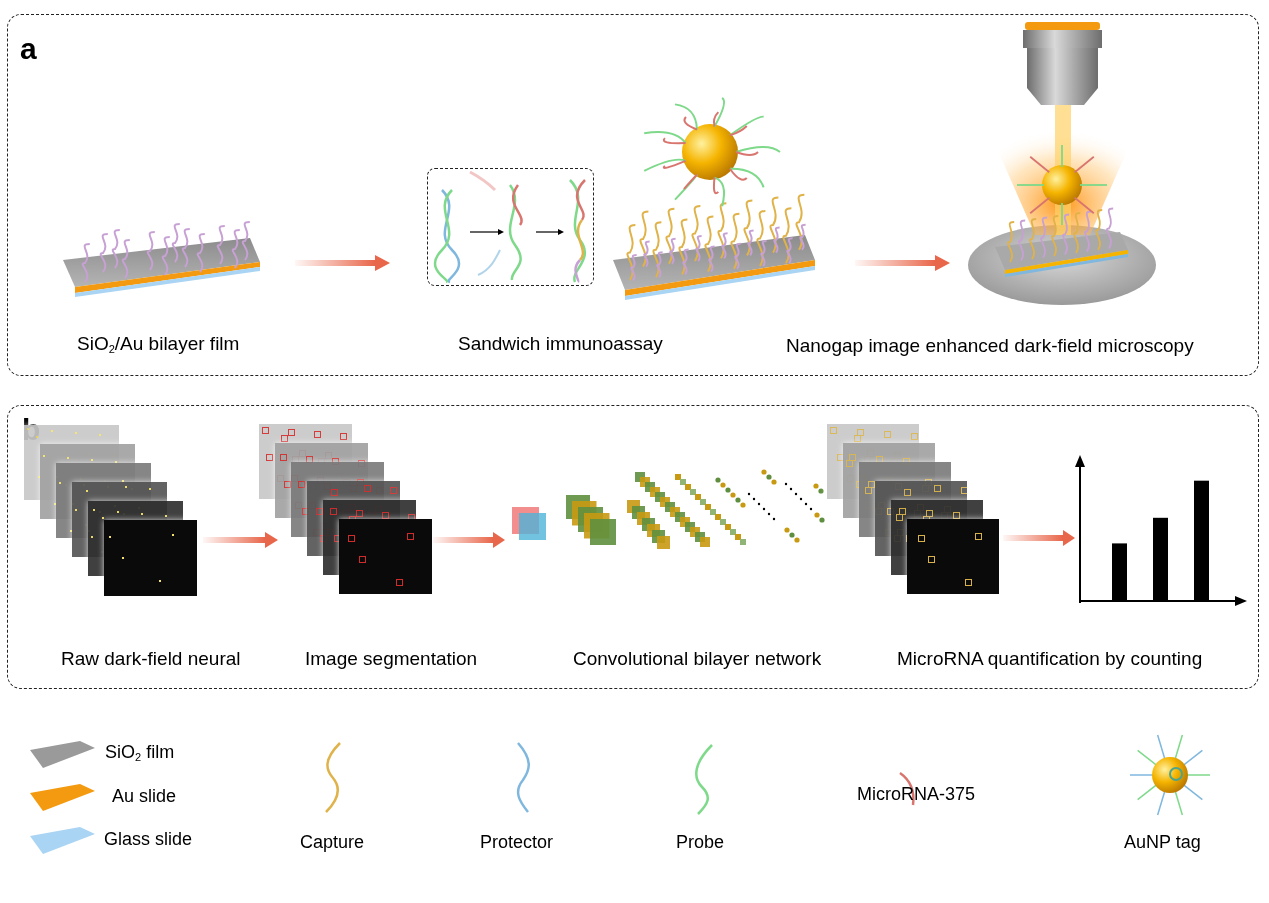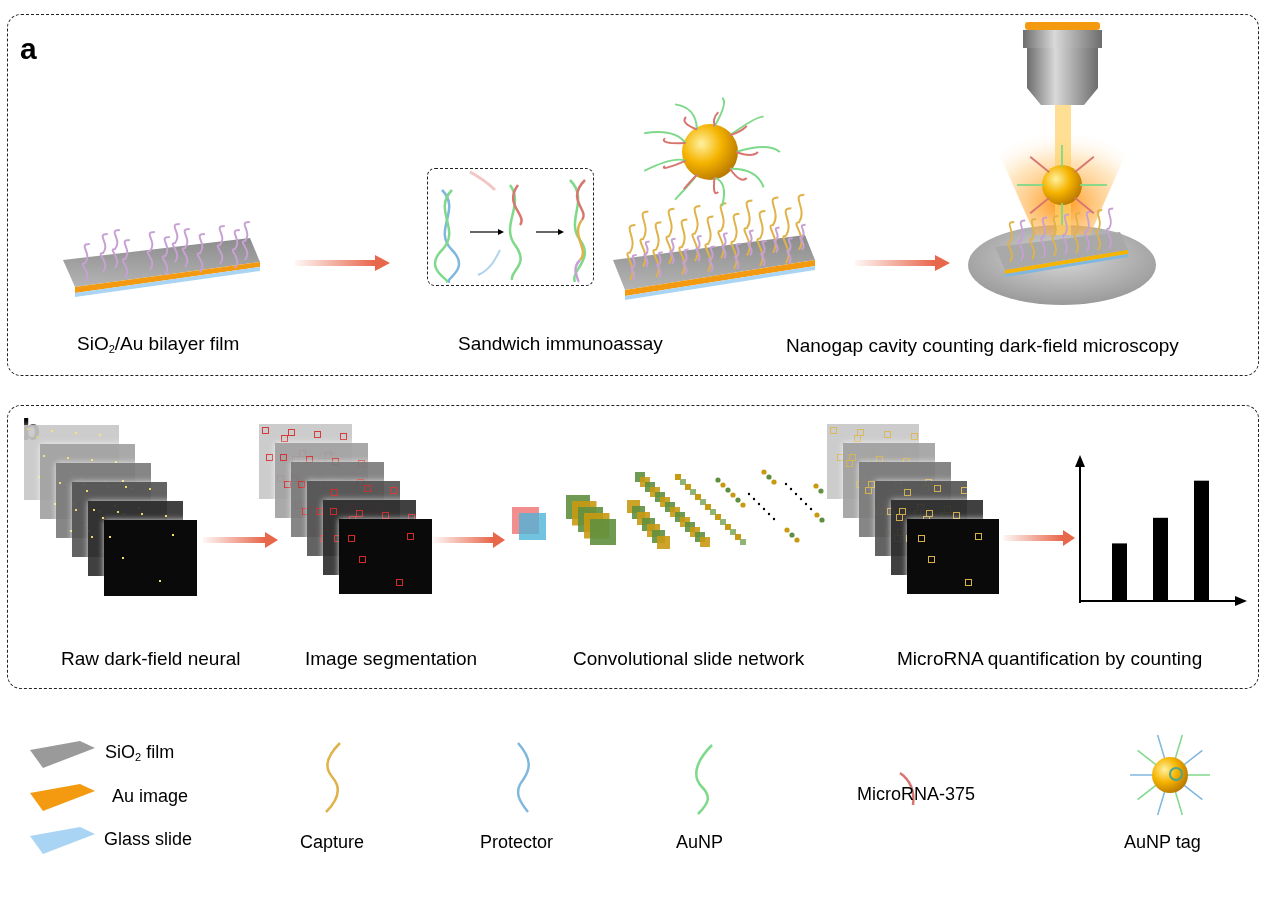--- a/index.html
+++ b/index.html
@@ -191,21 +191,21 @@
       <path d="M120,185 L147,185" stroke="#7ed98a"></path>
       <path d="M114.72792206135786,197.72792206135784 L133.81980515339464,213.2842712474619" stroke="#d9756f"></path>
       <path d="M102,203 L102,225" stroke="#7ed98a"></path>
       <path d="M89.27207793864214,197.72792206135784 L70.18019484660536,213.2842712474619" stroke="#d9756f"></path>
       <path d="M84,185 L57,185" stroke="#7ed98a"></path>
       <path d="M89.27207793864214,172.27207793864216 L70.18019484660536,156.7157287525381" stroke="#d9756f"></path>
       <path d="M102,167 L101.99999999999999,145" stroke="#7ed98a"></path>
       <path d="M114.72792206135784,172.27207793864216 L133.81980515339464,156.7157287525381" stroke="#d9756f"></path>
     </g>
 </svg>
-<div class="caption" style="left:786px;top:335px;">Nanogap cavity counting dark-field microscopy</div>
+<div class="caption" style="left:786px;top:335px;">Nanogap image enhanced dark-field microscopy</div>
 
 <div id="panel-b" class="panel"></div>
 <div class="panel-letter" style="left:22px;top:415px;">b</div>
 
 <div id="raw-stack">
     <div style="position: absolute; left: 24px; top: 425px; width: 95px; height: 75px; background: rgb(200, 200, 200); opacity: 0.92; box-shadow: rgba(255, 255, 255, 0.8) 0px 0px 6px; overflow: hidden;">
       <span style="position: absolute; left: 3px; top: 3px; width: 2px; height: 2px; background: rgb(244, 227, 106);"></span>
       <span style="position: absolute; left: 40px; top: 26px; width: 2px; height: 2px; background: rgb(244, 227, 106);"></span>
       <span style="position: absolute; left: 77px; top: 49px; width: 2px; height: 2px; background: rgb(244, 227, 106);"></span>
       <span style="position: absolute; left: 27px; top: 5px; width: 2px; height: 2px; background: rgb(244, 227, 106);"></span>
@@ -567,46 +567,46 @@
   <polygon points="160,141 172,146 160,151" fill="#000"></polygon>
   <g id="bars">
       <rect x="37" y="88.4" width="15" height="57.6" fill="#000"></rect>
       <rect x="78" y="62.8" width="15" height="83.2" fill="#000"></rect>
       <rect x="119" y="25.680000000000007" width="15" height="120.32" fill="#000"></rect>
     </g>
 </svg>
 
 <div class="caption" style="left:61px;top:648px;">Raw dark-field neural</div>
 <div class="caption" style="left:305px;top:648px;">Image segmentation</div>
-<div class="caption" style="left:573px;top:648px;">Convolutional slide network</div>
+<div class="caption" style="left:573px;top:648px;">Convolutional bilayer network</div>
 <div class="caption" style="left:897px;top:648px;">MicroRNA quantification by counting</div>
 
 <svg style="left:25px;top:738px;" width="75" height="120">
   <polygon points="5,12 55,3 70,10 18,30" fill="#9a9a9a"></polygon>
   <polygon points="5,55 55,46 70,53 18,73" fill="#f39a10"></polygon>
   <polygon points="5,98 55,89 70,96 18,116" fill="#a9d4f3"></polygon>
 </svg>
 <div class="legend-label" style="left:105px;top:742px;"><span>SiO</span><sub>2</sub><span> film</span></div>
-<div class="legend-label" style="left:112px;top:786px;">Au image</div>
+<div class="legend-label" style="left:112px;top:786px;">Au slide</div>
 <div class="legend-label" style="left:104px;top:829px;">Glass slide</div>
 
 <svg style="left:318px;top:740px;" width="35" height="75">
   <path d="M22,3 C5,20 8,30 15,38 C25,50 18,62 8,72" stroke="#e0b34a" stroke-width="2.5" fill="none"></path>
 </svg>
 <div class="legend-label" style="left:300px;top:832px;text-align:right;">Capture</div>
 
 <svg style="left:508px;top:740px;" width="35" height="75">
   <path d="M10,3 C25,20 22,30 15,40 C5,52 12,62 20,72" stroke="#7fb7de" stroke-width="2.5" fill="none"></path>
 </svg>
 <div class="legend-label" style="left:480px;top:832px;">Protector</div>
 
 <svg style="left:690px;top:742px;" width="35" height="75">
   <path d="M22,3 C5,20 2,35 12,45 C22,55 18,62 8,72" stroke="#7ed98a" stroke-width="2.5" fill="none"></path>
 </svg>
-<div class="legend-label" style="left:676px;top:832px;">AuNP</div>
+<div class="legend-label" style="left:676px;top:832px;">Probe</div>
 
 <svg style="left:895px;top:770px;" width="30" height="40">
   <path d="M5,3 C15,10 20,20 18,35" stroke="#d9756f" stroke-width="2.5" fill="none"></path>
 </svg>
 <div class="legend-label" style="left:857px;top:784px;">MicroRNA-375</div>
 
 <svg style="left:1128px;top:730px;" width="85" height="90">
   <g id="tag-arms" fill="none" stroke-width="1.5">
       <path d="M58,45 L82,45" stroke="#7ed98a"></path>
       <path d="M54.94427190999916,54.404564036679574 L74.36067977499789,69.68698059628387" stroke="#7fb7de"></path>

